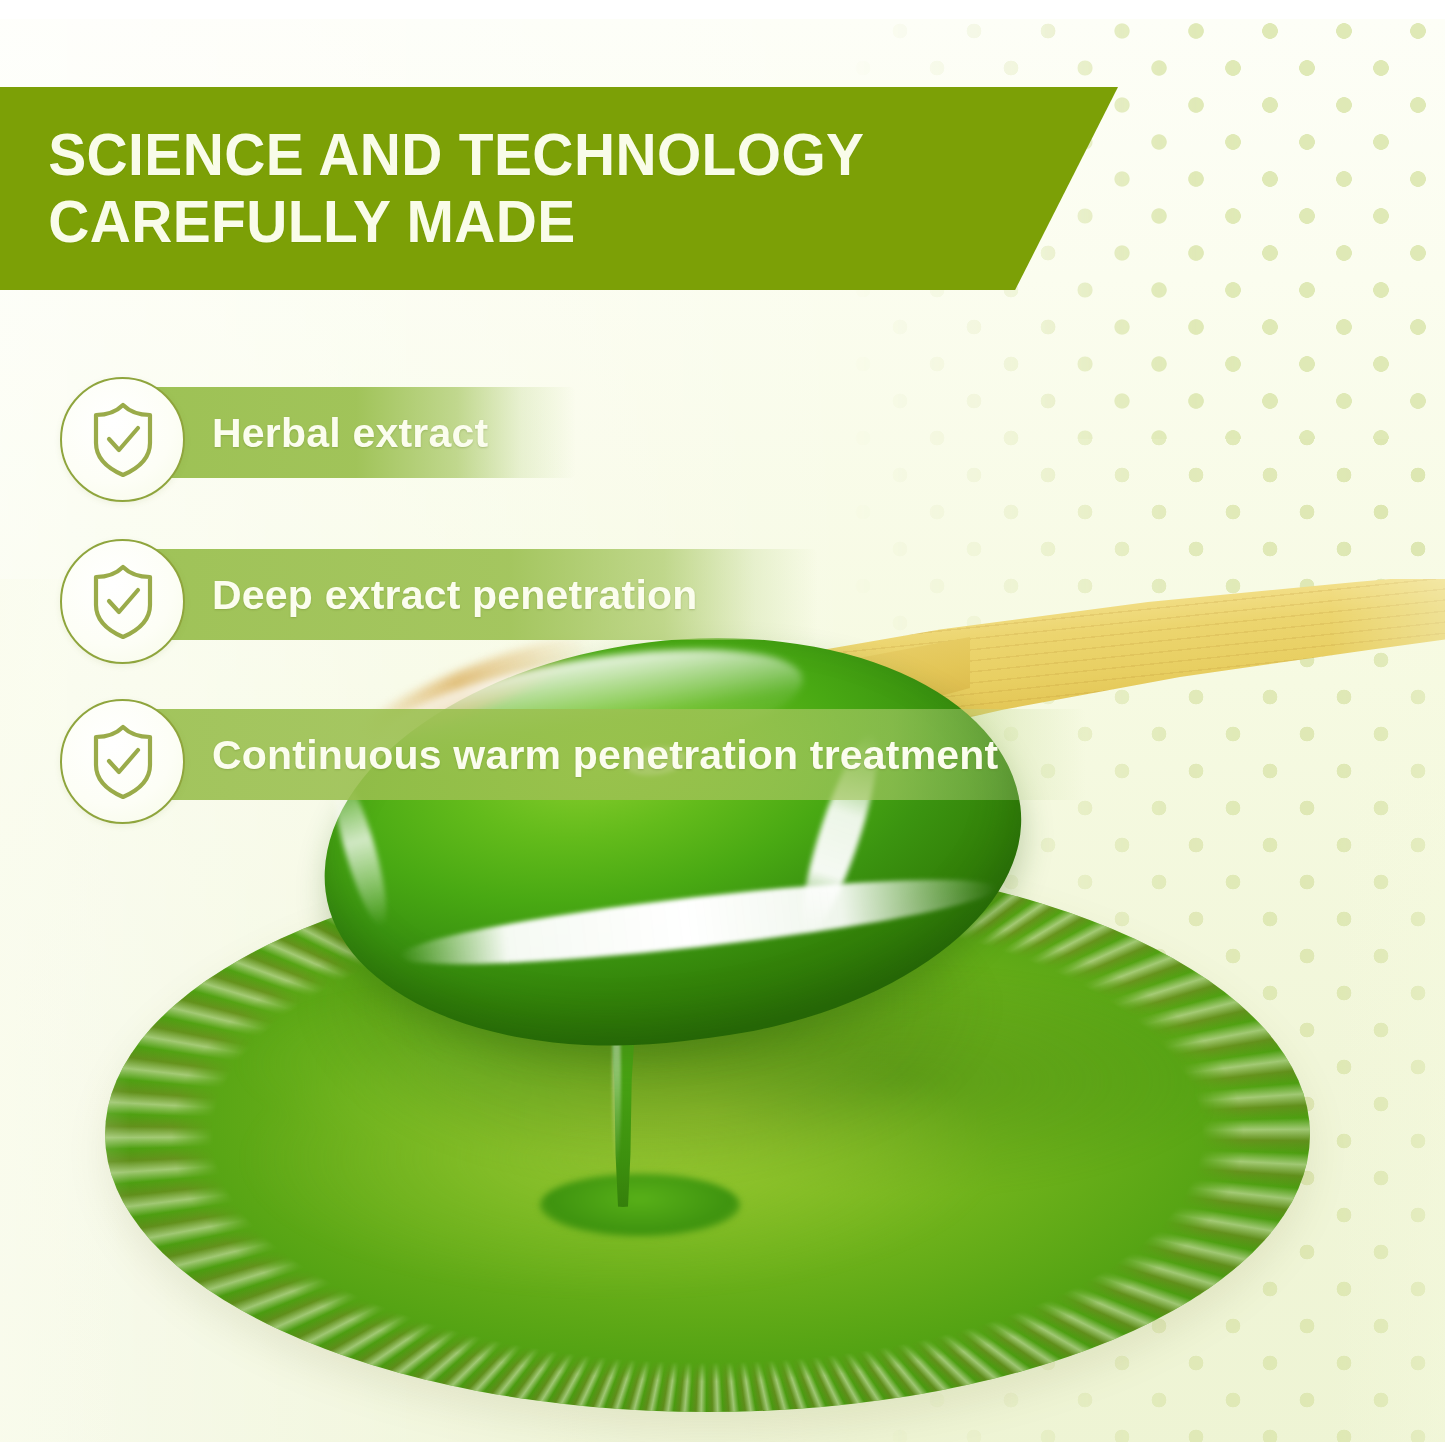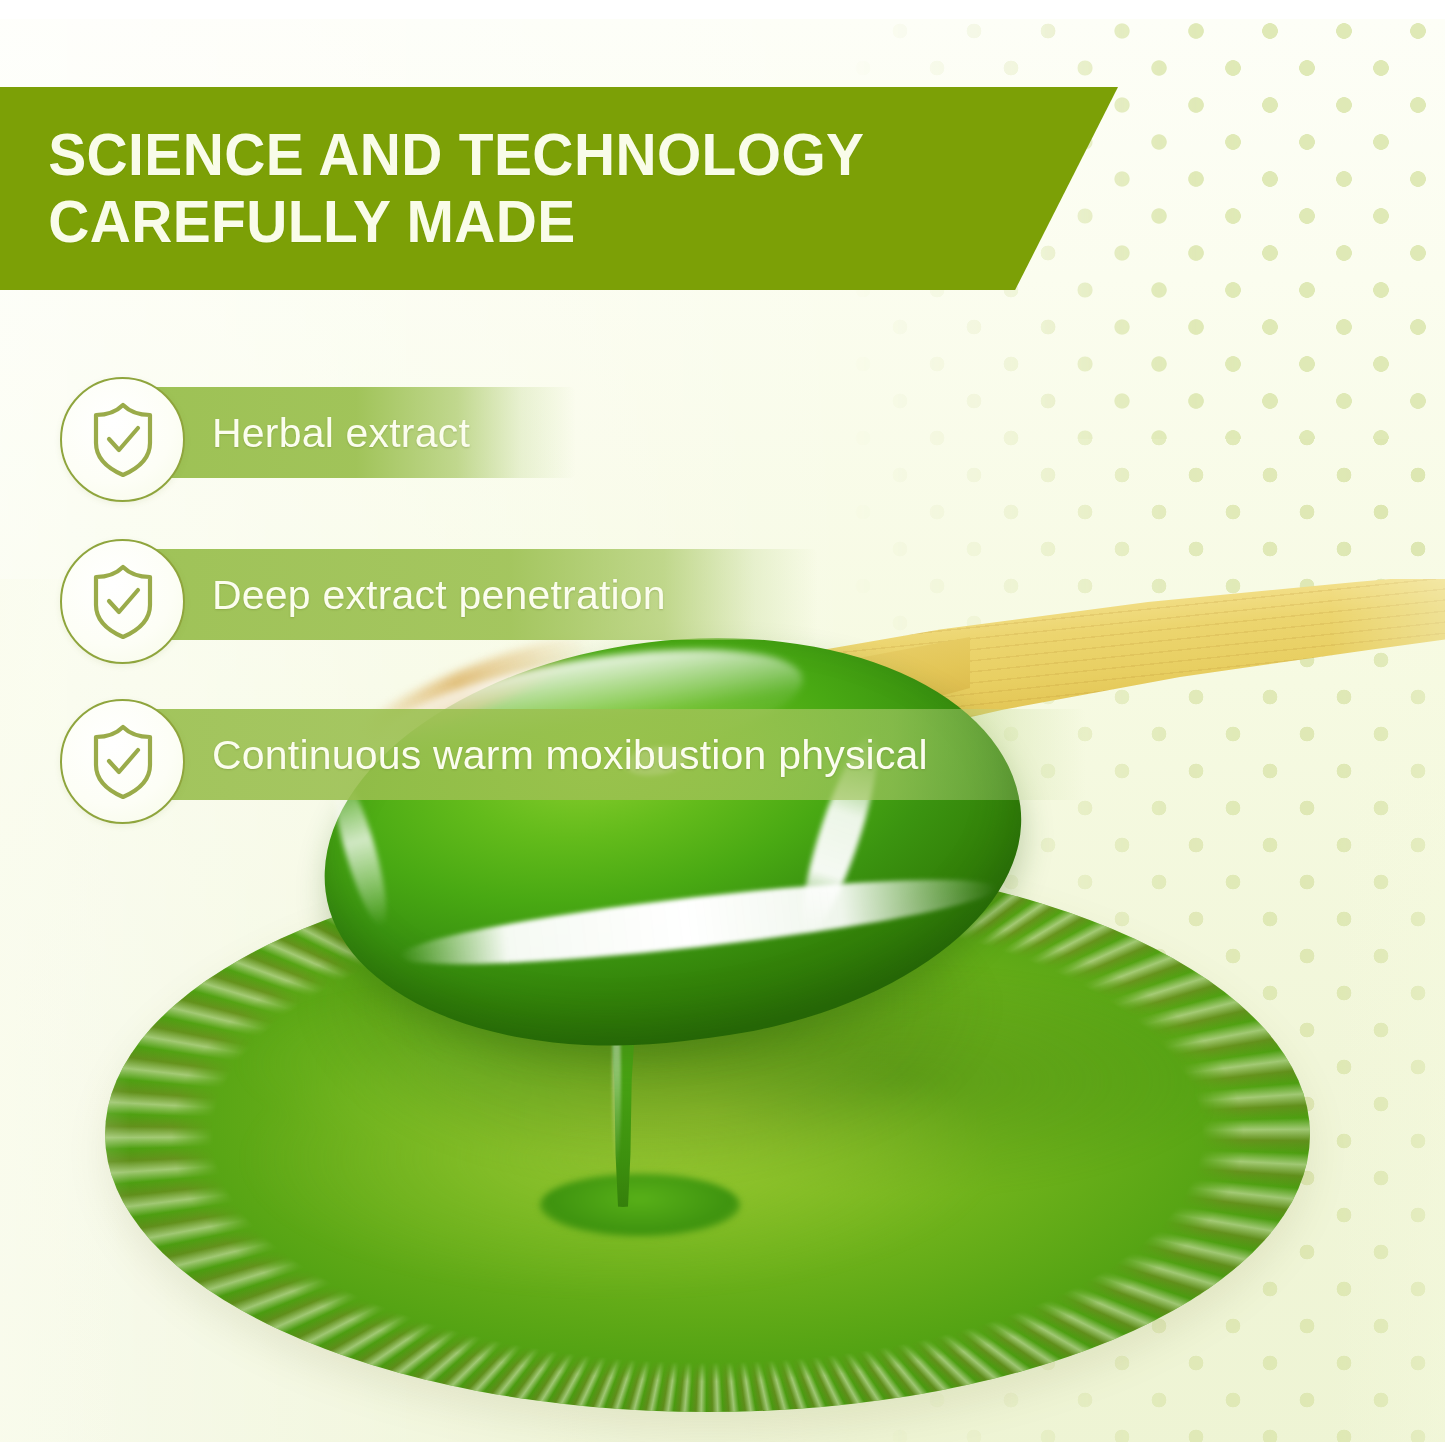--- a/index.html
+++ b/index.html
@@ -445,21 +445,21 @@
   .feature-label {
     position: absolute;
     left: 212px;
     top: 10px;
     height: 93px;
     display: flex;
     align-items: center;
     color: #fbfdee;
     font-family: "Liberation Sans", sans-serif;
     font-size: 41px;
-    font-weight: normal;
+    font-weight: bold;
     letter-spacing: 0.2px;
     white-space: nowrap;
     text-shadow: 0 1px 2px rgba(90,115,30,0.30);
   }
 </style>
 </head>
 <body>
 
 <div class="poster">
 
@@ -529,17 +529,17 @@
     <div class="feature-row r3">
       <div class="feature-pill"></div>
       <div class="feature-badge">
         <span>
           <svg class="shield-icon" width="72" height="78" viewBox="0 0 72 78" fill="none" aria-hidden="true">
             <path d="M36 4 C28 12 18 14 9 14 L9 42 C9 58 22 68 36 74 C50 68 63 58 63 42 L63 14 C54 14 44 12 36 4 Z" stroke="#9aab4a" stroke-width="4.2" fill="none" stroke-linejoin="round"></path>
             <path d="M22 38 L32 49 L51 27" stroke="#9aab4a" stroke-width="4.2" fill="none" stroke-linecap="round" stroke-linejoin="round"></path>
           </svg>
         </span>
       </div>
-      <div class="feature-label">Continuous warm moxibustion physical</div>
+      <div class="feature-label">Continuous warm penetration treatment</div>
     </div>
 
   </div>
 </div>
 
 </body></html>

